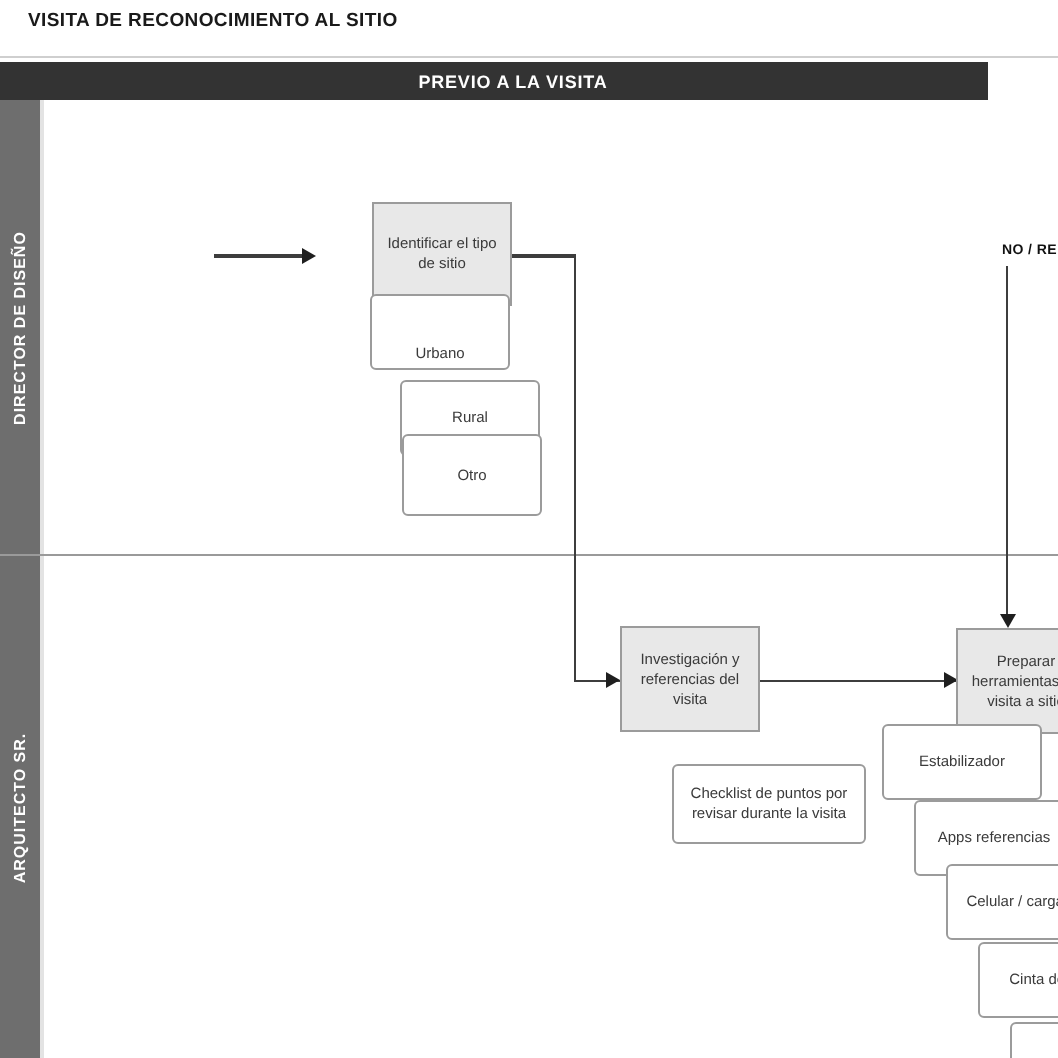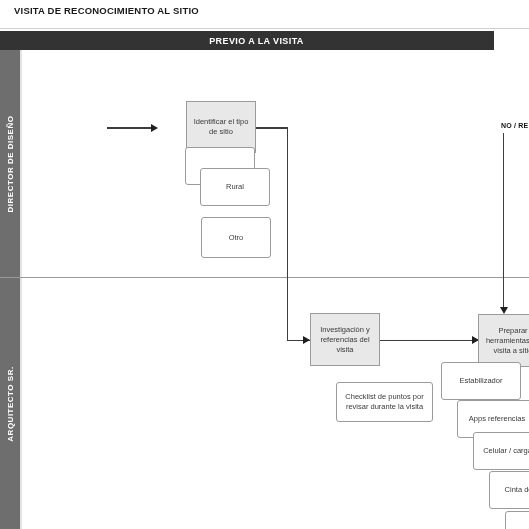--- a/index.html
+++ b/index.html
@@ -130,21 +130,21 @@
   <div class="edge-label" style="left:501px;top:122px;">NO / RE</div>
 
 
   <div class="node proc" style="left:146px;top:101px;width:70px;height:52px;margin-left:40px;">
     <span>Identificar el tipo de sitio</span>
   </div>
 
   <div class="node card" style="left:185px;top:147px;width:70px;height:38px;align-items:flex-end;">
     <span>Urbano</span>
   </div>
-  <div class="node card" style="left:200px;top:168px;width:70px;height:38px;">
+  <div class="node card" style="left:200px;top:190px;width:70px;height:38px;">
     <span>Rural</span>
   </div>
   <div class="node card" style="left:201px;top:217px;width:70px;height:41px;">
     <span>Otro</span>
   </div>
 
   <div class="node proc" style="left:310px;top:313px;width:70px;height:53px;">
     <span>Investigación y referencias del visita</span>
   </div>
 

